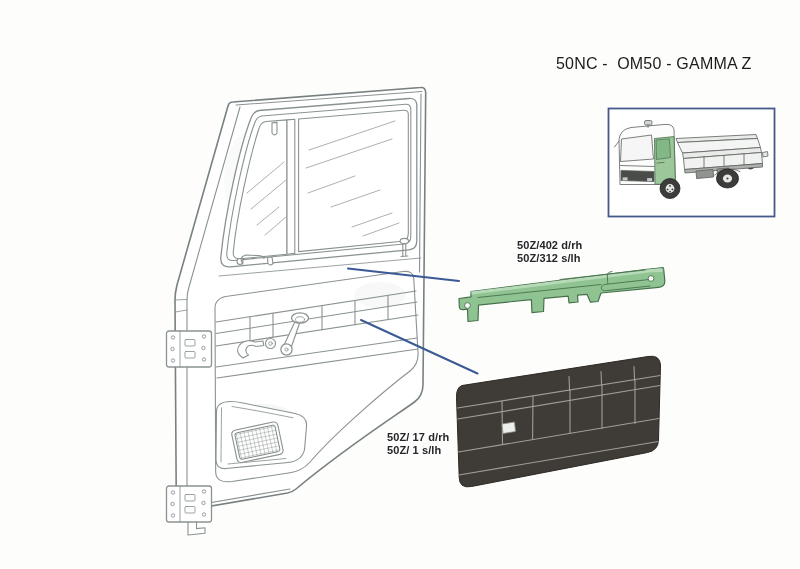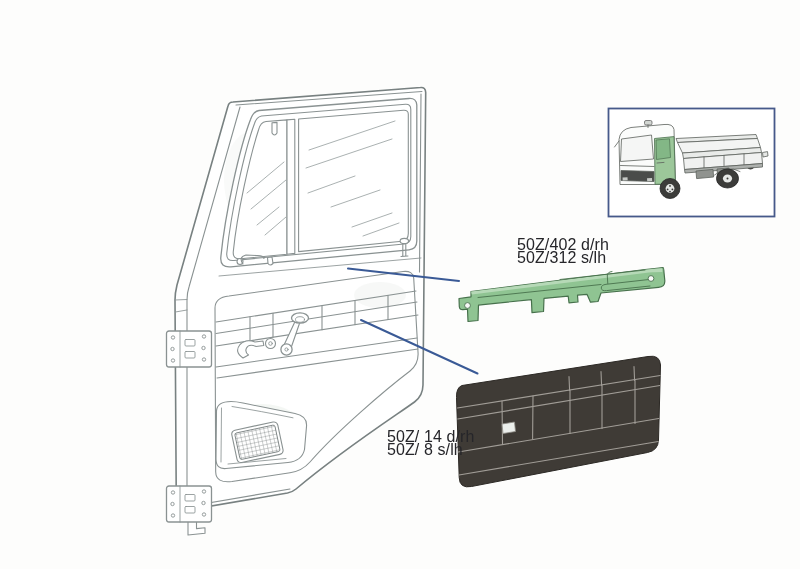--- a/index.html
+++ b/index.html
@@ -2,21 +2,21 @@
 <html style="--part-green: #8fc492; --part-green-light: #b6d9b7; --part-green-dark: #47714c; --panel-dark: #3f3b36; --panel-line: #a19d97; --callout-blue: #3a5a96; --box-border: #46598a; --truck-door-green: #9cc79a; --truck-glass-green: #83b786; --line-gray: #8a9292; --line-dark: #788181;"><head>
 <meta charset="utf-8">
 <style>
   html,body{margin:0;padding:0;background:#ffffff;}
   .page{position:relative;width:800px;height:569px;background:#fdfdfc;overflow:hidden;
         font-family:"Liberation Sans", sans-serif;}
   .art{position:absolute;left:0;top:0;shape-rendering:geometricPrecision;}
 
   .page-title{position:absolute;left:556px;top:55px;font-size:16px;color:#1c1c1c;
               letter-spacing:.2px;white-space:pre;}
-  .part-label{position:absolute;font-weight:normal;font-size:16px;line-height:12.5px;
+  .part-label{position:absolute;font-weight:bold;font-size:11px;line-height:12.5px;
               color:#26262a;letter-spacing:.1px;}
   .label-rail{left:517px;top:239px;}
   .label-panel{left:387px;top:431px;}
 
   
   .outline{fill:#ffffff;stroke:var(--line-dark);stroke-width:1.6;stroke-linejoin:round;}
   .white{fill:#ffffff;stroke:var(--line-gray);stroke-width:1.1;stroke-linejoin:round;}
   .white2{fill:#ffffff;stroke:var(--line-gray);stroke-width:1.3;stroke-linejoin:round;}
   .ln{fill:none;stroke:var(--line-gray);stroke-width:1.1;stroke-linecap:round;stroke-linejoin:round;}
   .lnt{fill:none;stroke:var(--line-gray);stroke-width:.85;stroke-linecap:round;}
@@ -227,24 +227,25 @@
         <g fill="#3c3c3a">
           <circle cx="62" cy="77.9" r="0.9"></circle>
             <circle cx="59.6" cy="81.4" r="0.9"></circle>
           <circle cx="64.4" cy="81.4" r="0.9"></circle>
             <circle cx="62" cy="83.6" r="0.9"></circle>
         </g>
       </g>
     </g>
   </svg>
 
+  <div class="page-title">50NC -  OM50 - GAMMA Z</div>
 
   <div class="part-label label-rail">
     <div>50Z/402 d/rh</div>
     <div>50Z/312 s/lh</div>
   </div>
 
   <div class="part-label label-panel">
-    <div>50Z/ 14 d/rh</div>
-    <div>50Z/ 8 s/lh</div>
+    <div>50Z/ 17 d/rh</div>
+    <div>50Z/ 1 s/lh</div>
   </div>
 
 </div>
 
 </body></html>

